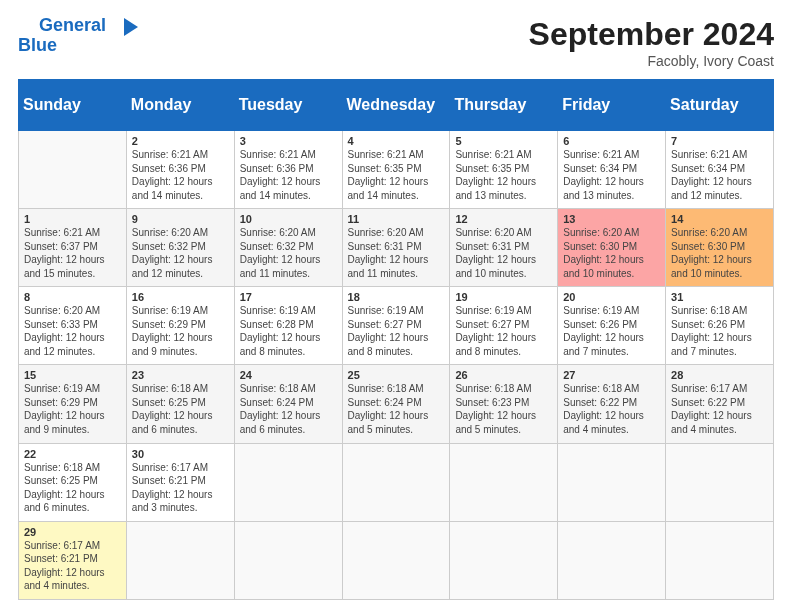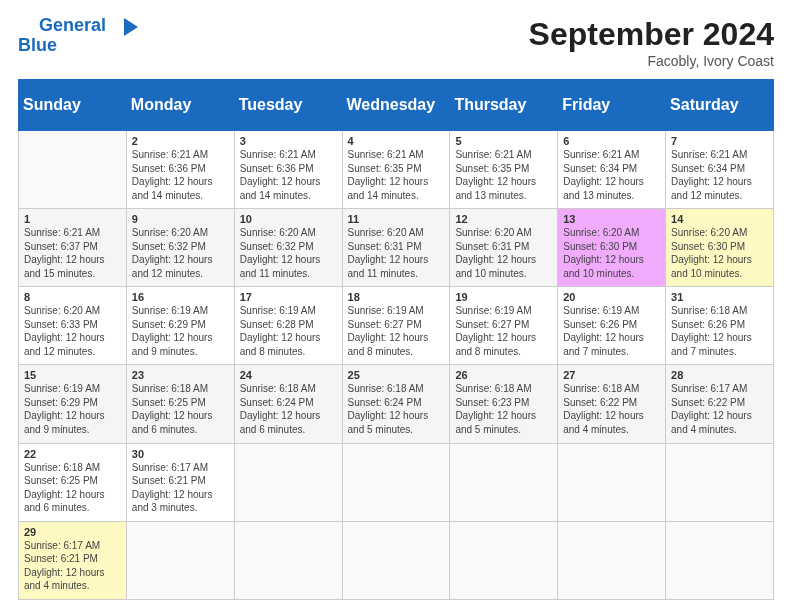--- a/index.html
+++ b/index.html
@@ -180,25 +180,25 @@
             <div class="day-info">Sunrise: 6:20 AM<br>Sunset: 6:32 PM<br>Daylight: 12 hours<br>and 11 minutes.</div>
           </td>
           <td style="background: rgb(245, 245, 245);">
             <span class="day-num">11</span>
             <div class="day-info">Sunrise: 6:20 AM<br>Sunset: 6:31 PM<br>Daylight: 12 hours<br>and 11 minutes.</div>
           </td>
           <td style="background: rgb(245, 245, 245);">
             <span class="day-num">12</span>
             <div class="day-info">Sunrise: 6:20 AM<br>Sunset: 6:31 PM<br>Daylight: 12 hours<br>and 10 minutes.</div>
           </td>
-          <td style="background: #f0abfc;">
+          <td style="background: #fca5a5;">
             <span class="day-num">13</span>
             <div class="day-info">Sunrise: 6:20 AM<br>Sunset: 6:30 PM<br>Daylight: 12 hours<br>and 10 minutes.</div>
           </td>
-          <td style="background: #fef9c3;">
+          <td style="background: #fdba74;">
             <span class="day-num">14</span>
             <div class="day-info">Sunrise: 6:20 AM<br>Sunset: 6:30 PM<br>Daylight: 12 hours<br>and 10 minutes.</div>
           </td>
         </tr>
         <tr style="background: rgb(255, 255, 255);">
           <td>
             <span class="day-num">8</span>
             <div class="day-info">Sunrise: 6:20 AM<br>Sunset: 6:33 PM<br>Daylight: 12 hours<br>and 12 minutes.</div>
           </td>
           <td>

